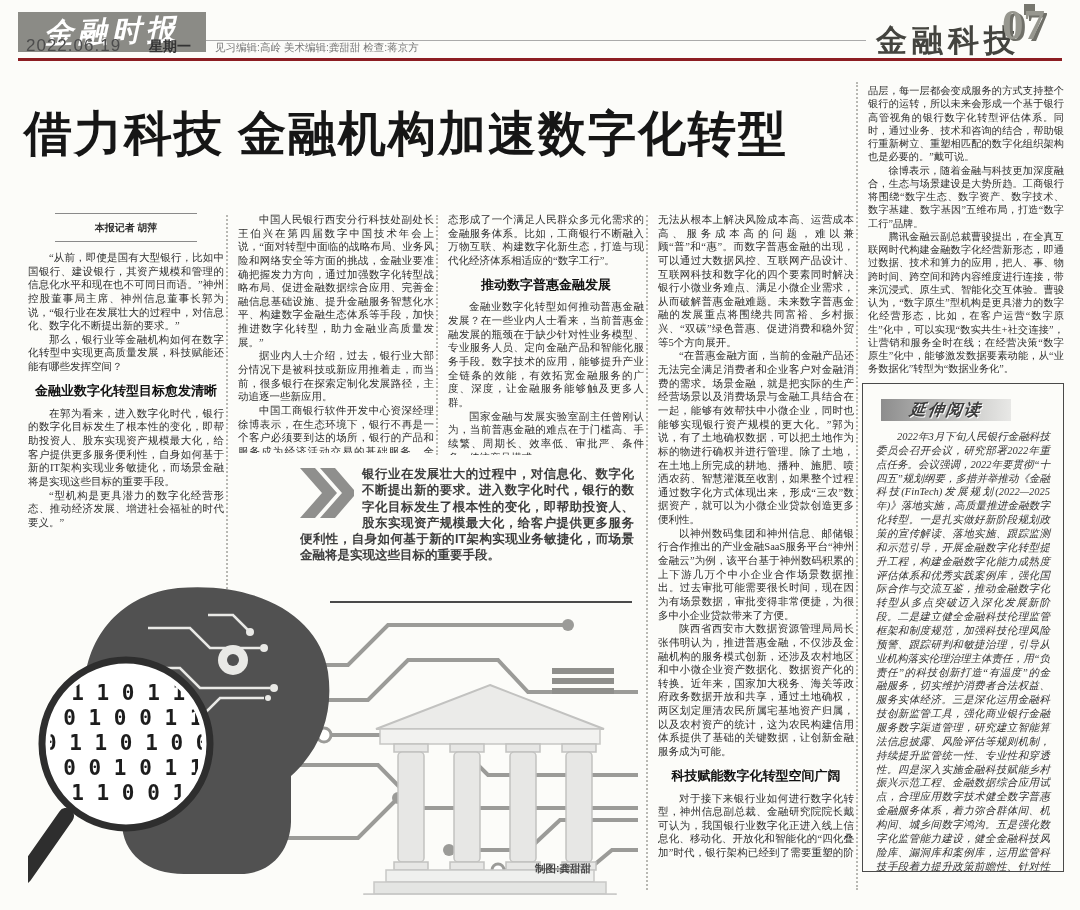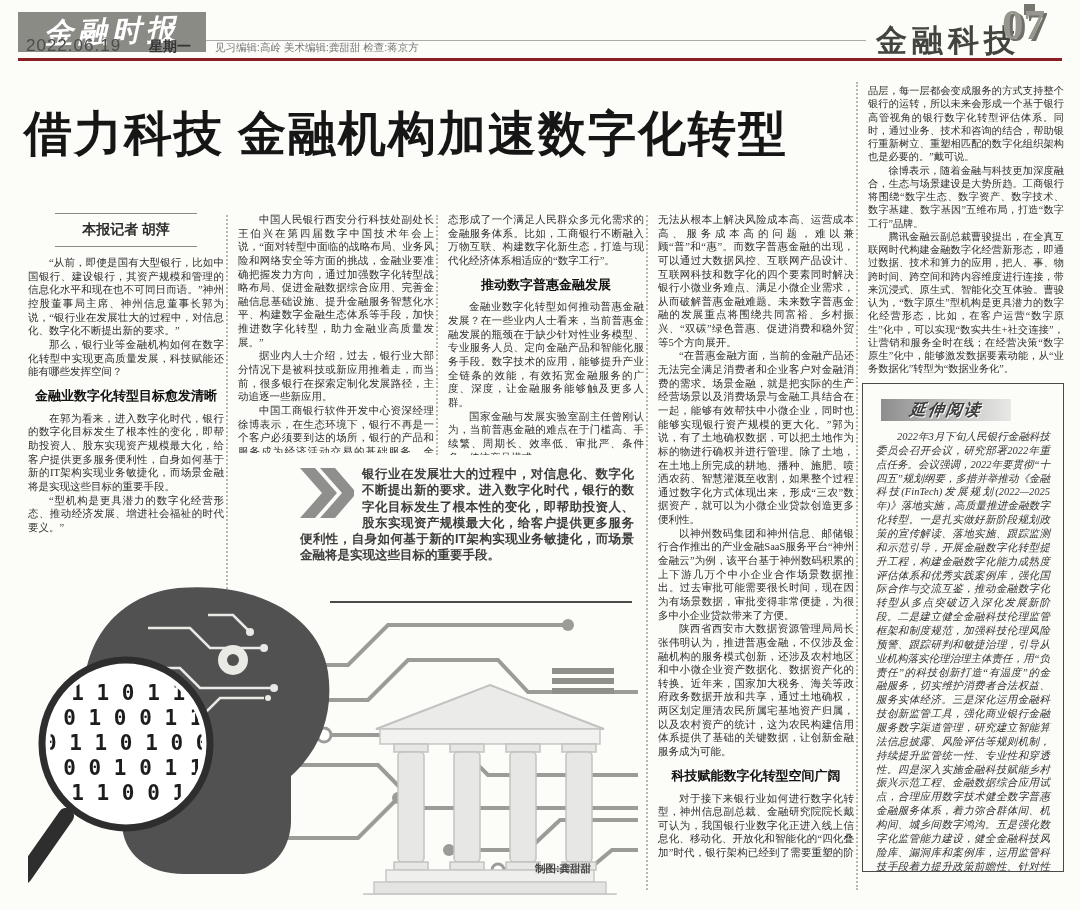--- a/index.html
+++ b/index.html
@@ -30,21 +30,21 @@
     font-family:"Liberation Serif",serif;}
 
   
   .col{position:absolute;width:196px;font-size:10.5px;line-height:1.3;text-align:justify;
     color:#2e2e2e;overflow:hidden;}
   .col p{margin:0;text-indent:2em;}
   .col p.cont{text-indent:0;}
   .subhead{text-align:center;font-weight:bold;font-family:"Liberation Sans",sans-serif;
     font-size:13px;color:#111;margin:9px 0 7px;text-indent:0;}
   .byline{width:72%;margin:0 auto 9px;border-top:1px solid #8a8a8a;border-bottom:1px solid #8a8a8a;
-    padding:7px 0;text-align:center;font-weight:bold;font-size:14px;text-indent:0;}
+    padding:7px 0;text-align:center;font-weight:bold;font-size:10px;text-indent:0;}
   .vrule{position:absolute;width:0;border-left:2px dotted #b8b8b3;}
 
   
   .pull-quote{position:absolute;left:300px;top:466px;width:334px;height:132px;overflow:hidden;}
   .pq-marker{float:left;margin:2px 8px 2px 0;}
   .pull-quote .pq-text{font-family:"Liberation Sans",sans-serif;font-weight:bold;
     font-size:12.5px;line-height:1.3;color:#3e3e3e;text-align:justify;}
   .pq-underline{position:absolute;left:330px;top:601px;width:302px;height:2px;background:#4a4a4a;}
 
   

